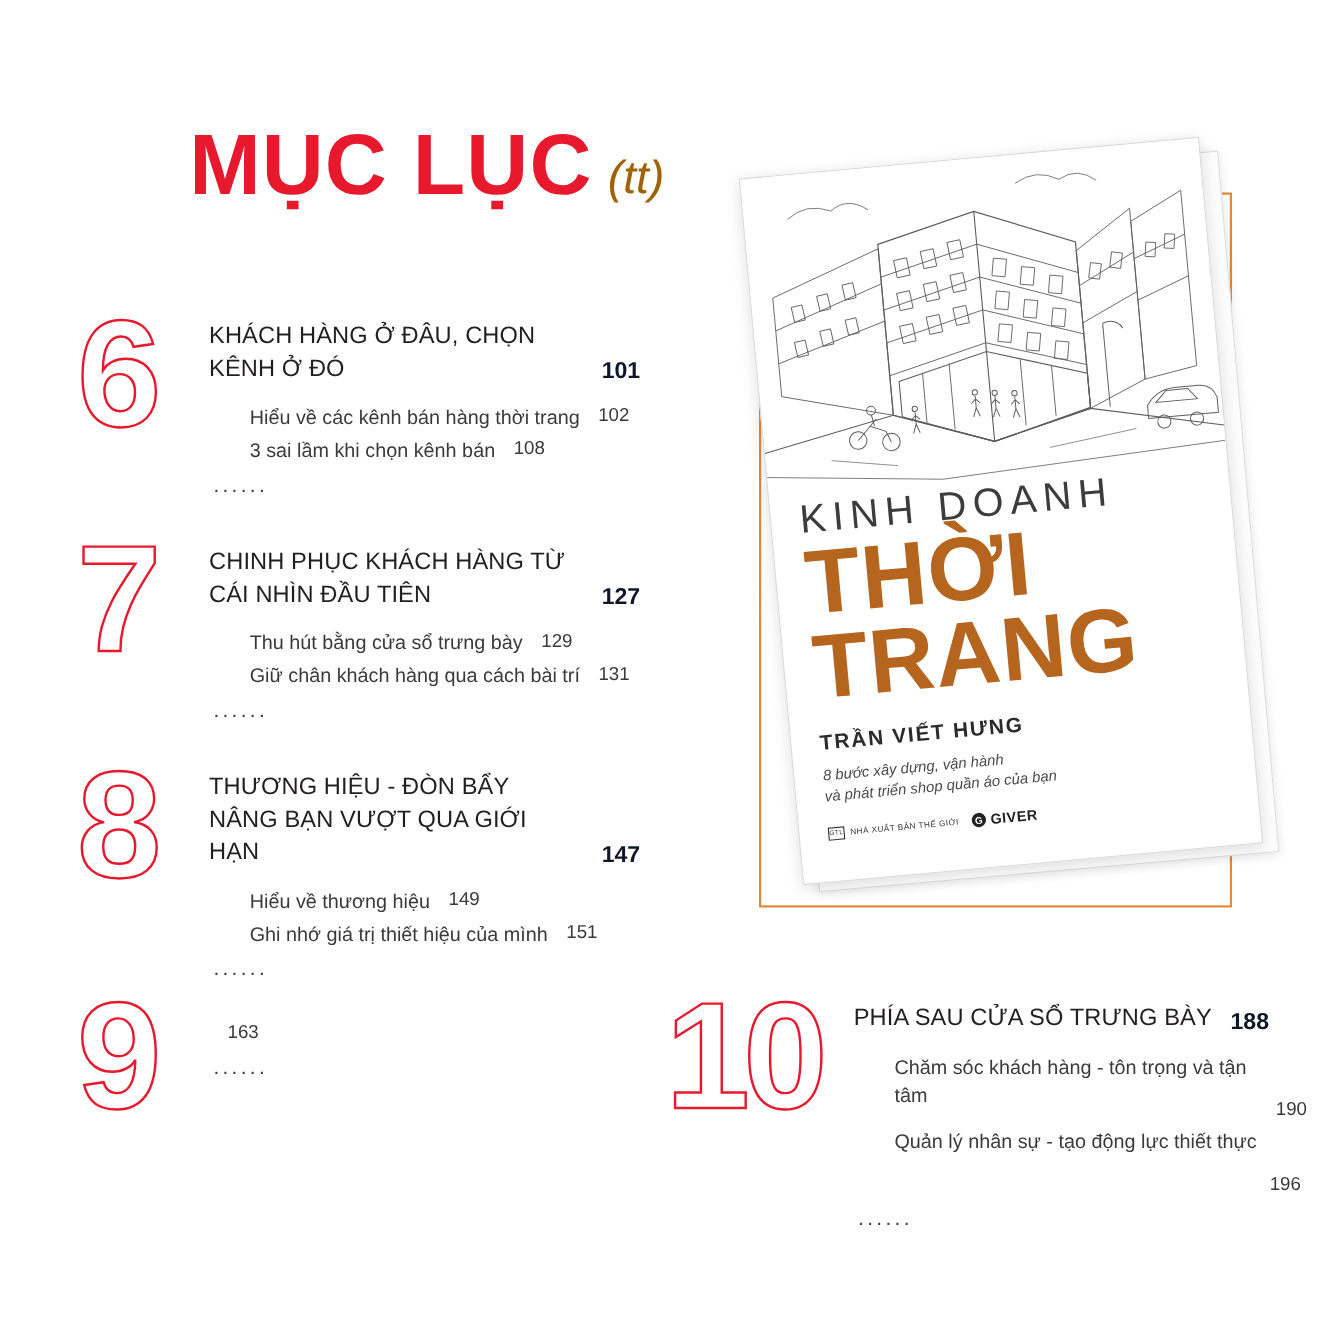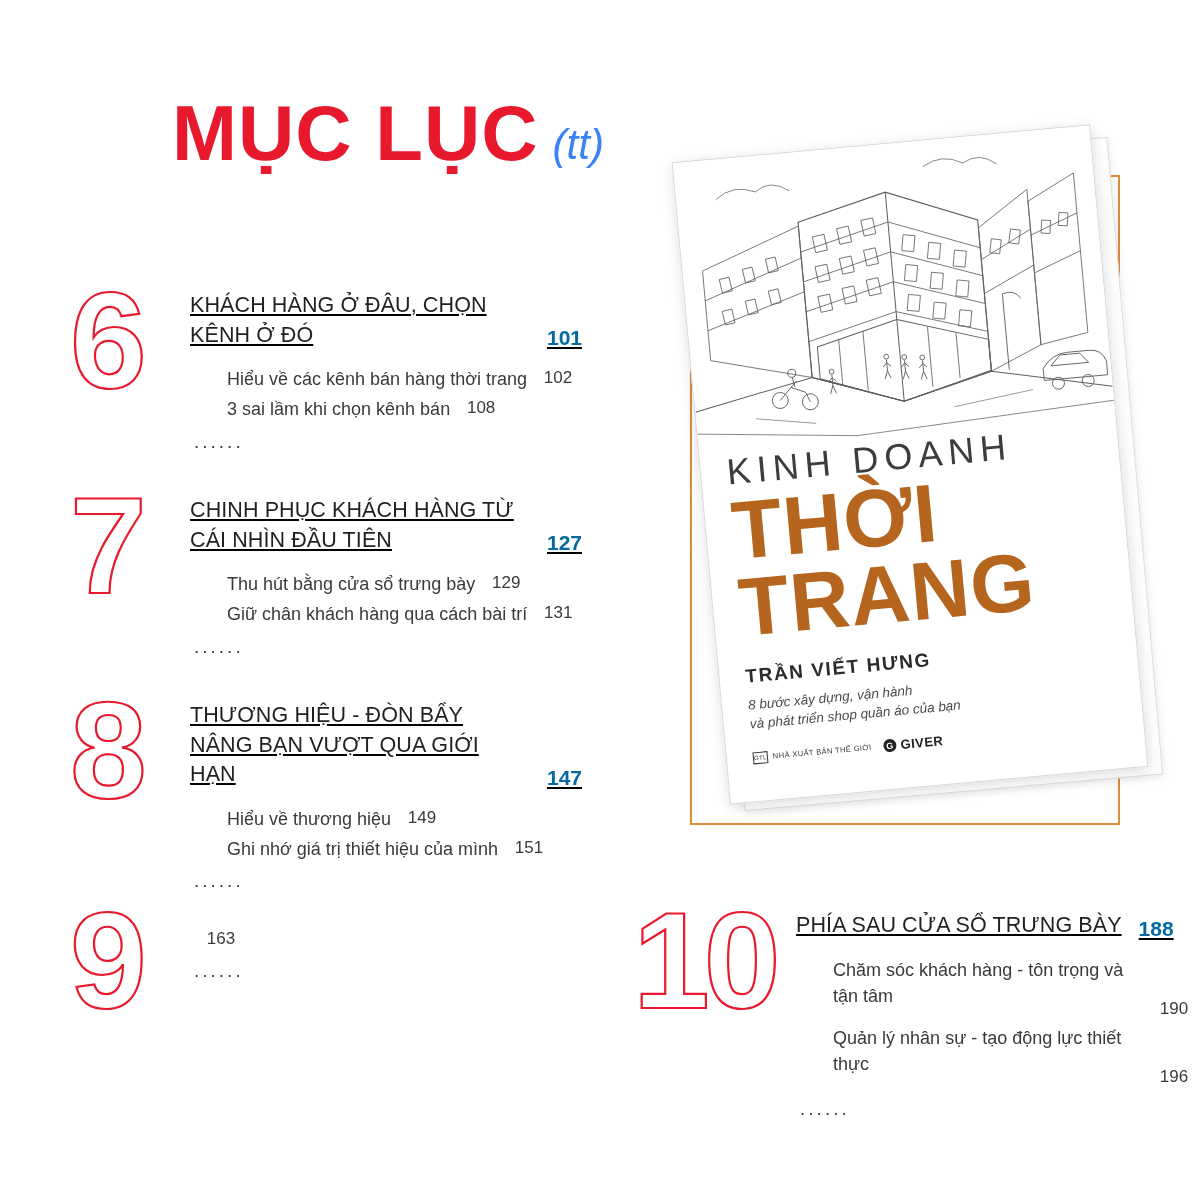--- a/index.html
+++ b/index.html
@@ -6,63 +6,63 @@
   html, body {
     width: 1200px; height: 1200px;
     background: #ffffff;
     font-family: "Liberation Sans", sans-serif;
     overflow: hidden;
   }
   .page { position: relative; width: 1200px; height: 1200px; }
 
   
   .title-wrap {
-    position: absolute; left: 172px; top: 94px;
+    position: absolute; left: 172px; top: 110px;
     display: flex; align-items: flex-end; gap: 14px;
   }
   .title-main {
     font-size: 78px; font-weight: bold; color: #e8192c;
     letter-spacing: 1px; line-height: 1;
     font-family: "Liberation Sans", sans-serif;
   }
   .title-suffix {
-    font-size: 42px; color: #3b82f6; font-style: italic;
+    font-size: 42px; color: #a16207; font-style: italic;
     line-height: 1; padding-bottom: 6px; text-align: center;
   }
 
   
   .chapter {
     position: absolute;
     display: flex;
     align-items: flex-start;
   }
   .chap-num {
     font-size: 138px;
     line-height: 0.8;
     font-weight: bold;
     color: #ffffff;
     -webkit-text-stroke: 2.2px #e8192c;
     letter-spacing: -4px;
     width: 120px;
     text-align: left;
     font-family: "Liberation Sans", sans-serif;
   }
-  .chap-num.wide { width: 178px; letter-spacing: -6px; margin-left: 28px; }
+  .chap-num.wide { width: 178px; letter-spacing: -6px; }
   .chap-body { padding-top: 6px; }
 
   .chap-title-row {
-    display: flex; align-items: center; text-decoration: underline;
+    display: flex; align-items: center;
   }
   .chap-title {
     font-size: 21.5px; color: #231f20; font-weight: 500;
     line-height: 1.38; letter-spacing: 0.1px;
     max-width: 330px;
   }
   .chap-page {
-    font-size: 21px; color: #0369a1; font-weight: bold;
+    font-size: 21px; color: #0f172a; font-weight: bold;
     width: 62px; text-align: right; flex: none;
   }
   .chap-title-row .chap-page { align-self: flex-end; }
 
   .sub-list { margin-top: 16px; }
   .sub-row {
     display: flex; align-items: flex-start;
     font-size: 18px; color: #3a3a3a; line-height: 1.45;
     margin-bottom: 4px;
   }

